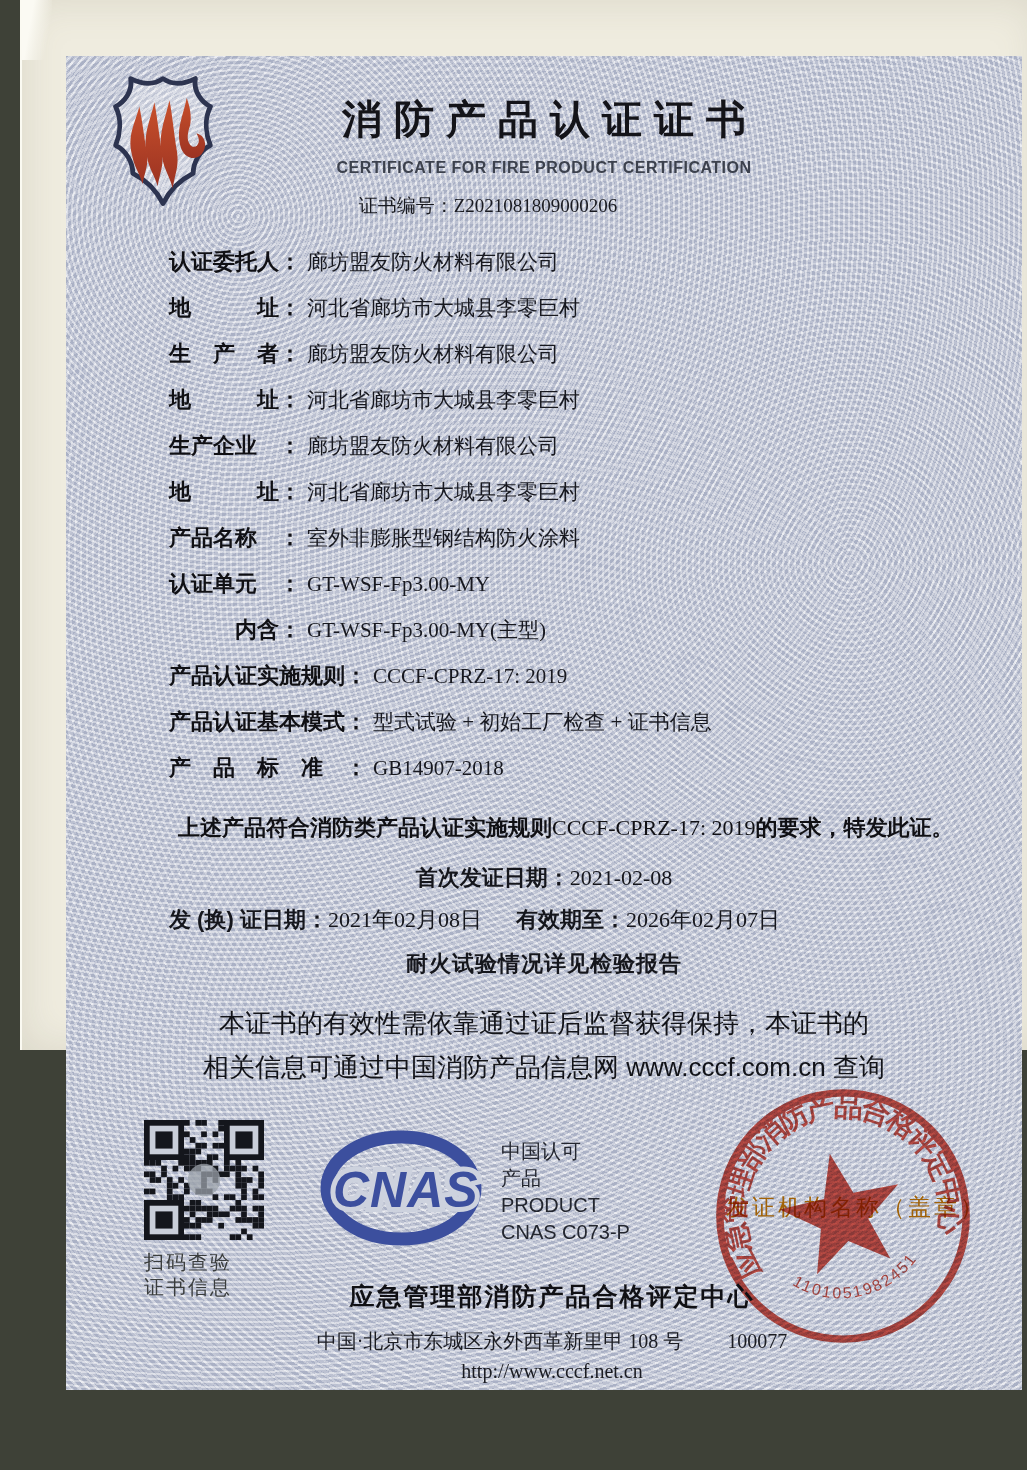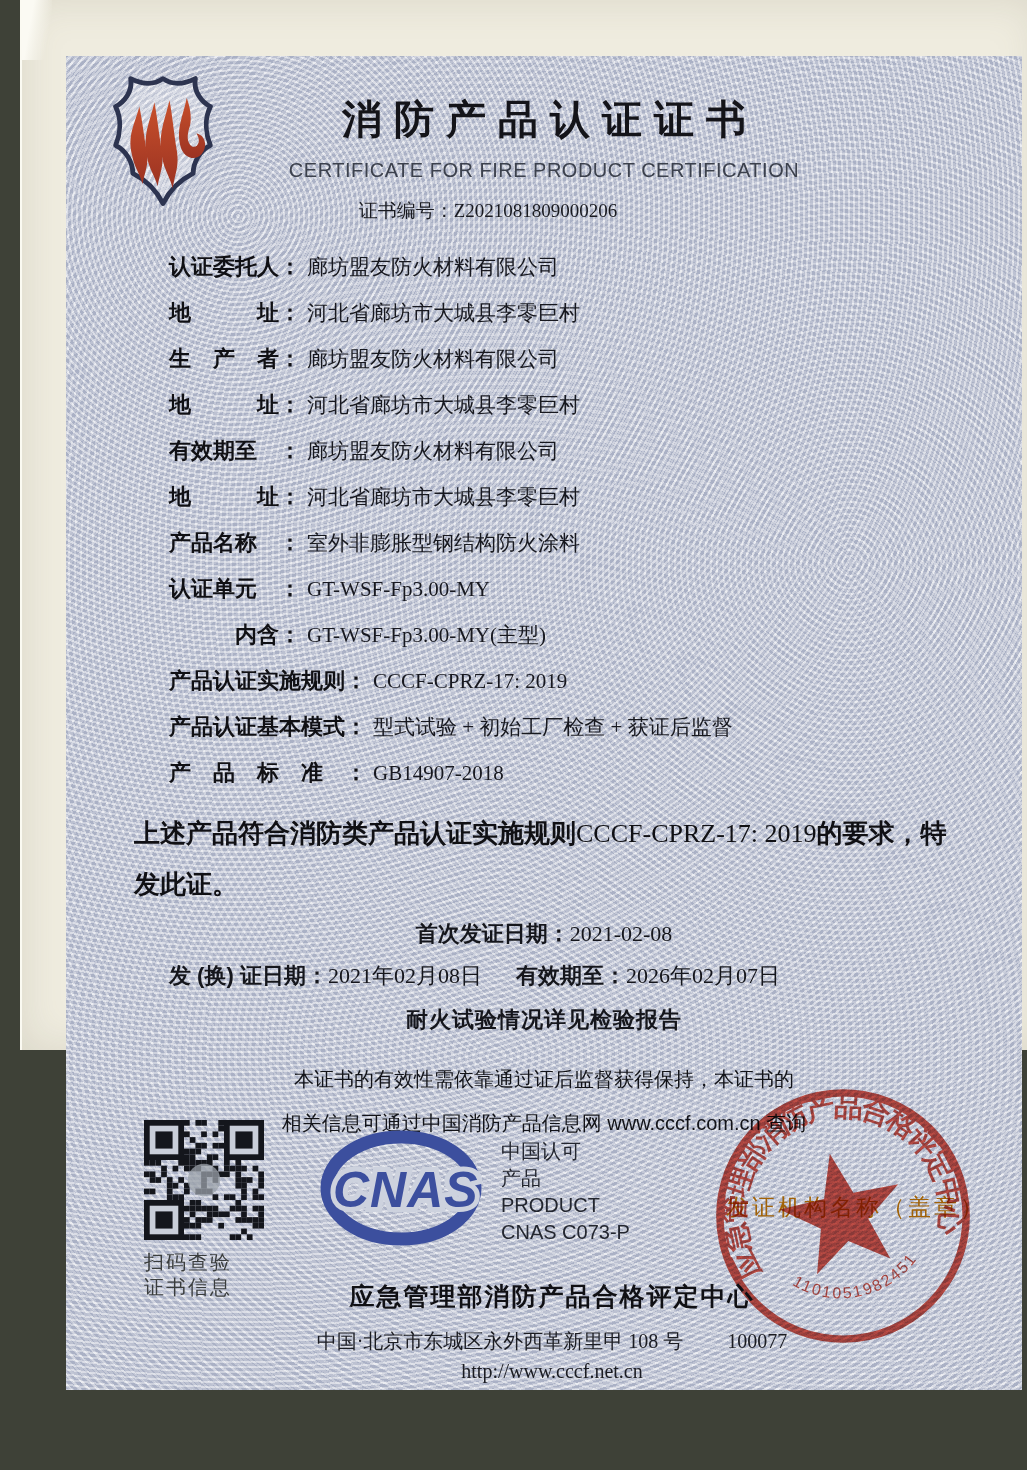--- a/index.html
+++ b/index.html
@@ -31,46 +31,46 @@
       #c6cbd8;
     color:#15161c;
   }
   .logo-shield{position:absolute;left:32px;top:14px;width:130px;height:140px;}
   .hd{padding-top:36px;text-align:center;}
   .title{
     font-size:40px;font-weight:700;color:#141419;
     letter-spacing:12px;padding-left:12px;
   }
   .subtitle{
-    margin-top:12px;font-size:20px;color:#3c414d;letter-spacing:.5px;font-weight:400;
+    margin-top:12px;font-size:16px;color:#3c414d;letter-spacing:.5px;font-weight:700;
   }
   .certno{
     margin-top:16px;padding-right:112px;
     font-family:"Liberation Serif",serif;font-size:19px;color:#191a20;
   }
   .rows{margin-top:20px;padding:0 48px 0 103px;}
   .row{height:46px;line-height:46px;white-space:nowrap;}
   .flabel{font-weight:700;font-size:22px;color:#101014;}
   .fvalue{font-family:"Liberation Serif",serif;font-size:21px;color:#17181f;margin-left:6px;}
   .statement{
-    margin:12px 12px 0;padding:0 48px 0 56px;
-    font-size:26px;line-height:50px;color:#101014;
+    margin:12px 0 0;padding:0 48px 0 112px;
+    font-size:22px;line-height:50px;color:#101014;
   }
   .statement .seg-b{font-weight:700;}
   .statement .code{font-family:"Liberation Serif",serif;font-weight:400;}
   .line-center{text-align:center;}
   .first-issue{margin-top:10px;font-size:22px;}
   .first-issue .lb{font-weight:700;}
   .first-issue .vl{font-family:"Liberation Serif",serif;}
   .reissue{margin-top:12px;padding-left:103px;font-size:22px;white-space:nowrap;}
   .reissue .lb{font-weight:700;}
   .reissue .vl{font-family:"Liberation Serif",serif;}
   .reissue .valid-lb{margin-left:34px;}
   .fire-test{margin-top:14px;font-weight:700;font-size:22px;text-align:center;letter-spacing:1px;}
-  .validity{margin-top:22px;text-align:center;font-size:20px;line-height:44px;font-weight:500;color:#121318;}
+  .validity{margin-top:22px;text-align:center;font-size:26px;line-height:44px;font-weight:500;color:#121318;}
   
   .qr-block{position:absolute;left:122px;top:1120px;width:130px;}
   .qr-svg{width:120px;height:120px;display:block;}
   .qr-caption{
     margin-top:10px;font-family:"Liberation Serif",serif;
     font-size:20px;line-height:25px;color:#3a3d3d;letter-spacing:2px;
   }
   .cnas-logo{position:absolute;left:293px;top:1130px;width:172px;height:118px;}
   .cnas-text{position:absolute;left:479px;top:1138px;font-size:20px;line-height:27px;color:#23262f;}
   .cnas-text .b{font-weight:400;}
@@ -127,27 +127,27 @@
         <div class="title">消防产品认证证书</div>
         <div class="subtitle">CERTIFICATE FOR FIRE PRODUCT CERTIFICATION</div>
         <div class="certno"><span>证书编号：</span><span>Z2021081809000206</span></div>
       </div>
 
       <div class="rows">
         <div class="row"><span class="flabel">认证委托人：</span><span class="fvalue">廊坊盟友防火材料有限公司</span></div>
         <div class="row"><span class="flabel">地　　　址：</span><span class="fvalue">河北省廊坊市大城县李零巨村</span></div>
         <div class="row"><span class="flabel">生　产　者：</span><span class="fvalue">廊坊盟友防火材料有限公司</span></div>
         <div class="row"><span class="flabel">地　　　址：</span><span class="fvalue">河北省廊坊市大城县李零巨村</span></div>
-        <div class="row"><span class="flabel">有效期至　：</span><span class="fvalue">廊坊盟友防火材料有限公司</span></div>
+        <div class="row"><span class="flabel">生产企业　：</span><span class="fvalue">廊坊盟友防火材料有限公司</span></div>
         <div class="row"><span class="flabel">地　　　址：</span><span class="fvalue">河北省廊坊市大城县李零巨村</span></div>
         <div class="row"><span class="flabel">产品名称　：</span><span class="fvalue">室外非膨胀型钢结构防火涂料</span></div>
         <div class="row"><span class="flabel">认证单元　：</span><span class="fvalue">GT-WSF-Fp3.00-MY</span></div>
         <div class="row"><span class="flabel">　　　内含：</span><span class="fvalue">GT-WSF-Fp3.00-MY(主型)</span></div>
         <div class="row"><span class="flabel">产品认证实施规则：</span><span class="fvalue">CCCF-CPRZ-17: 2019</span></div>
-        <div class="row"><span class="flabel">产品认证基本模式：</span><span class="fvalue">型式试验 + 初始工厂检查 + 获证后监督</span></div>
+        <div class="row"><span class="flabel">产品认证基本模式：</span><span class="fvalue">型式试验 + 初始工厂检查 + 证书信息</span></div>
         <div class="row"><span class="flabel">产　品　标　准　：</span><span class="fvalue">GB14907-2018</span></div>
       </div>
 
       <p class="statement"><span class="seg-b">上述产品符合消防类产品认证实施规则</span><span class="code">CCCF-CPRZ-17: 2019</span><span class="seg-b">的要求，特发此证。</span></p>
 
       <div class="first-issue line-center"><span class="lb">首次发证日期：</span><span class="vl">2021-02-08</span></div>
 
       <div class="reissue"><span class="lb">发 (换) 证日期：</span><span class="vl">2021年02月08日</span><span class="lb valid-lb">有效期至：</span><span class="vl">2026年02月07日</span></div>
 
       <div class="fire-test">耐火试验情况详见检验报告</div>

